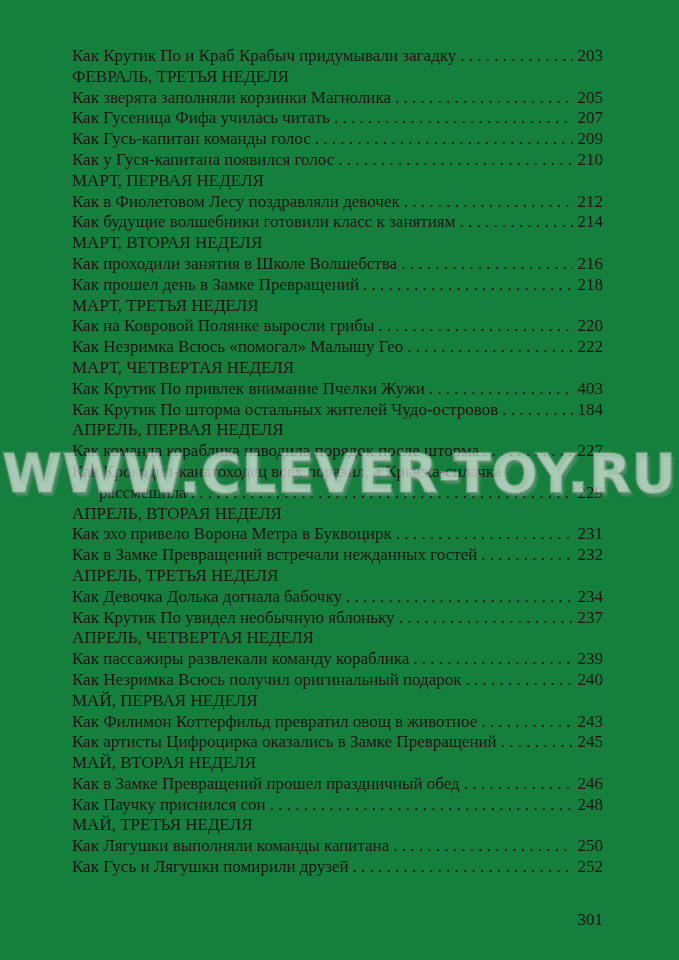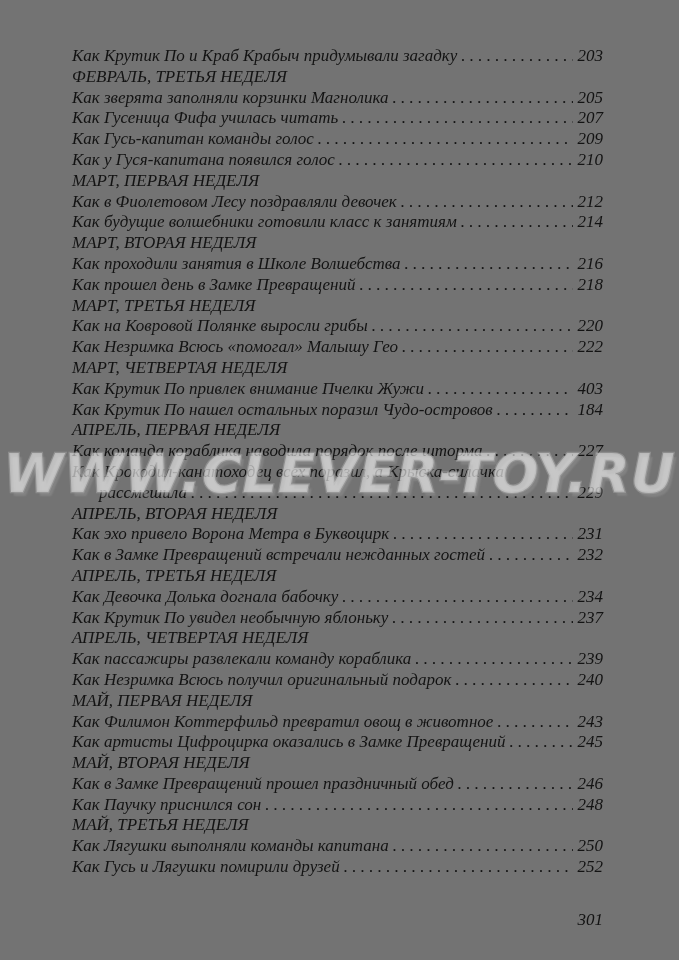--- a/index.html
+++ b/index.html
@@ -6,22 +6,21 @@
   body {
     width: 679px; height: 960px;
     background: #ffffff;
     font-family: "Liberation Serif", serif;
     color: #131313;
     position: relative;
     overflow: hidden;
   }
   .page {
     position: absolute; inset: 0;
-    background: #737373;
-    font-style: italic;
+    background: #15803d;
   }
   .toc {
     position: absolute;
     top: 46px; left: 72px;
     width: 531px;
     z-index: 1;
   }
   .row {
     display: flex;
     align-items: baseline;
@@ -145,21 +144,21 @@
       </div>
       <div class="row section">
         <span class="title">МАРТ, ЧЕТВЕРТАЯ НЕДЕЛЯ</span>
       </div>
       <div class="row entry">
         <span class="title">Как Крутик По привлек внимание Пчелки Жужи</span>
         <span class="leader"></span>
         <span class="pagenum">403</span>
       </div>
       <div class="row entry">
-        <span class="title">Как Крутик По нашел остальных поразил Чудо-островов</span>
+        <span class="title">Как Крутик По шторма остальных жителей Чудо-островов</span>
         <span class="leader"></span>
         <span class="pagenum">184</span>
       </div>
       <div class="row section">
         <span class="title">АПРЕЛЬ, ПЕРВАЯ НЕДЕЛЯ</span>
       </div>
       <div class="row entry">
         <span class="title">Как команда кораблика наводила порядок после шторма</span>
         <span class="leader"></span>
         <span class="pagenum">227</span>

